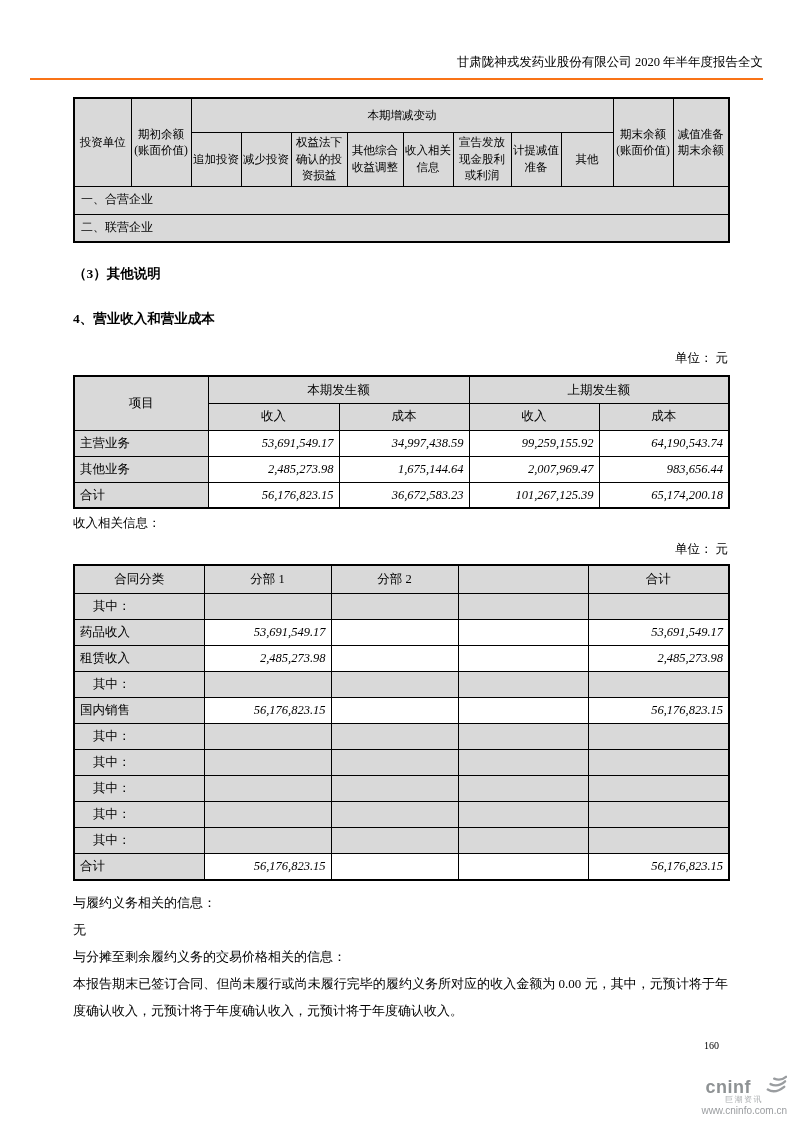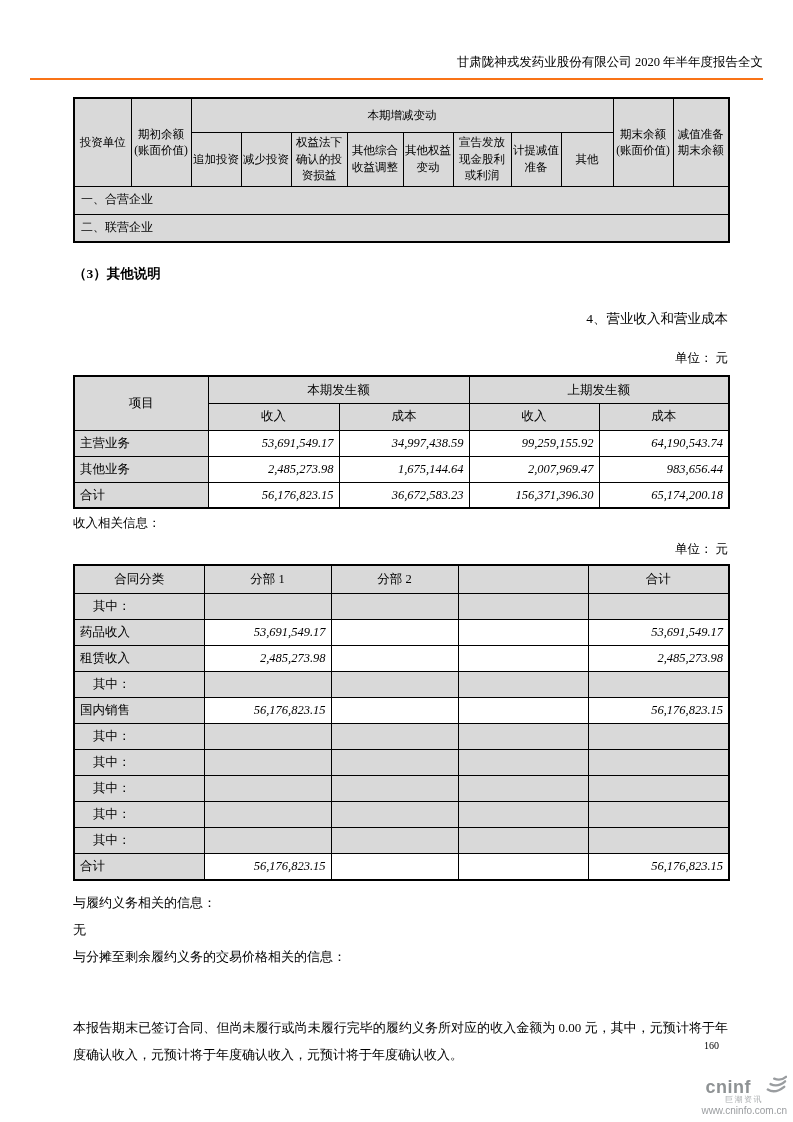--- a/index.html
+++ b/index.html
@@ -26,29 +26,29 @@
   
   .rev td,.con td{font-size:12.5px;line-height:1.3;padding-top:1px;padding-bottom:1px;}
   .rev .hh{height:27px;}
   .rev .dr{height:26px;}
   .con .hh{height:28px;}
   .con tr{height:26px;}
   .con .tr-total{height:27px;}
   .sub-indent{padding-left:18px;}
 
   .sec-h3{font-size:13.5px;font-weight:bold;margin:22px 0 0 0;}
-  .sec-h4{font-size:13.5px;font-weight:normal;margin:27px 0 0 0;text-align:right;}
+  .sec-h4{font-size:13.5px;font-weight:bold;margin:27px 0 0 0;}
   .unit-line{text-align:right;font-size:12.5px;margin-top:22px;}
   .unit-line.second{margin-top:9px;}
   .plain-note{font-size:12.5px;margin-top:6px;}
   .tbl-gap{margin-top:8px;}
   .con{margin-top:6px;}
   .notes{margin-top:8px;}
   .notes p{margin:0;font-size:13px;line-height:27px;}
-  .notes p.just{text-align:justify;margin-top:44px;}
+  .notes p.just{text-align:justify;}
 
   .page-number{position:absolute;top:1040px;right:74px;font-size:10px;}
 
   .logo{position:absolute;top:1075px;right:6px;width:120px;text-align:right;}
   .logo-row{display:flex;justify-content:flex-end;align-items:center;gap:14px;}
   .logo-brand{font-family:"Liberation Sans",sans-serif;font-weight:bold;font-size:18px;
         color:#8e9294;letter-spacing:.5px;}
   .logo-cn{font-size:8px;color:#aaadaf;letter-spacing:1.5px;margin:-5px 24px 0 0;font-family:Liberation Mono, monospace;}
   .logo-url{font-family:"Liberation Sans",sans-serif;font-size:10px;color:#9a9da0;margin-top:0px;}
 </style>
@@ -82,21 +82,21 @@
         <td class="g c" rowspan="2">期初余额(账面价值)</td>
         <td class="g c" colspan="8">本期增减变动</td>
         <td class="g c" rowspan="2">期末余额(账面价值)</td>
         <td class="g c" rowspan="2">减值准备期末余额</td>
       </tr>
       <tr class="r-sub">
         <td class="g c">追加投资</td>
         <td class="g c">减少投资</td>
         <td class="g c">权益法下确认的投资损益</td>
         <td class="g c">其他综合收益调整</td>
-        <td class="g c">其他权益变动</td>
+        <td class="g c">收入相关信息</td>
         <td class="g c">宣告发放现金股利或利润</td>
         <td class="g c">计提减值准备</td>
         <td class="g c">其他</td>
       </tr>
       <tr class="r-body">
         <td class="g l" colspan="12">一、合营企业</td>
       </tr>
       <tr class="r-body">
         <td class="g l" colspan="12">二、联营企业</td>
       </tr>
@@ -138,21 +138,21 @@
         <td class="g l">其他业务</td>
         <td class="n">2,485,273.98</td>
         <td class="n">1,675,144.64</td>
         <td class="n">2,007,969.47</td>
         <td class="n">983,656.44</td>
       </tr>
       <tr class="dr">
         <td class="g l">合计</td>
         <td class="n">56,176,823.15</td>
         <td class="n">36,672,583.23</td>
-        <td class="n">156,371,396.30</td>
+        <td class="n">101,267,125.39</td>
         <td class="n">65,174,200.18</td>
       </tr>
     </tbody>
       </table>
 
     <div class="plain-note">收入相关信息：</div>
     <div class="unit-line second">单位： 元</div>
 
     <table class="tbl con">
       <colgroup>

